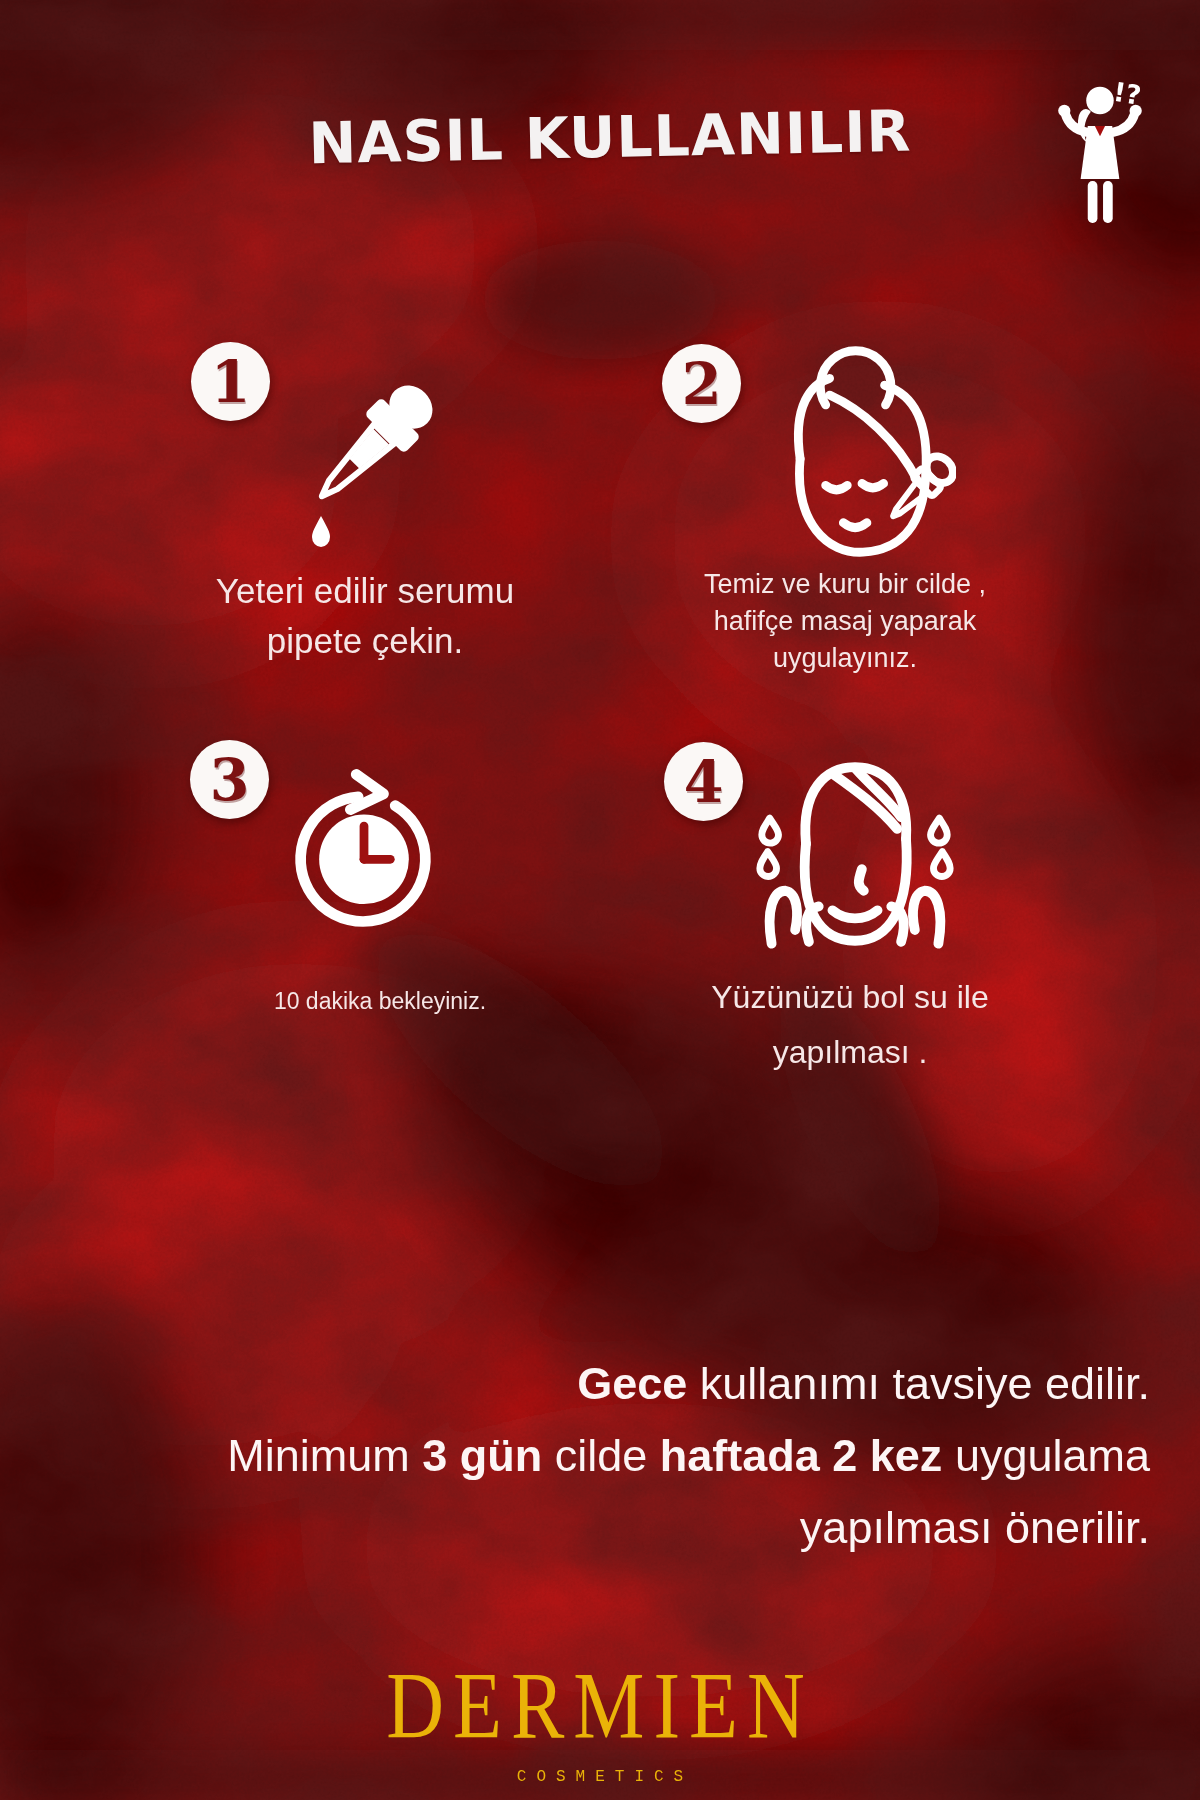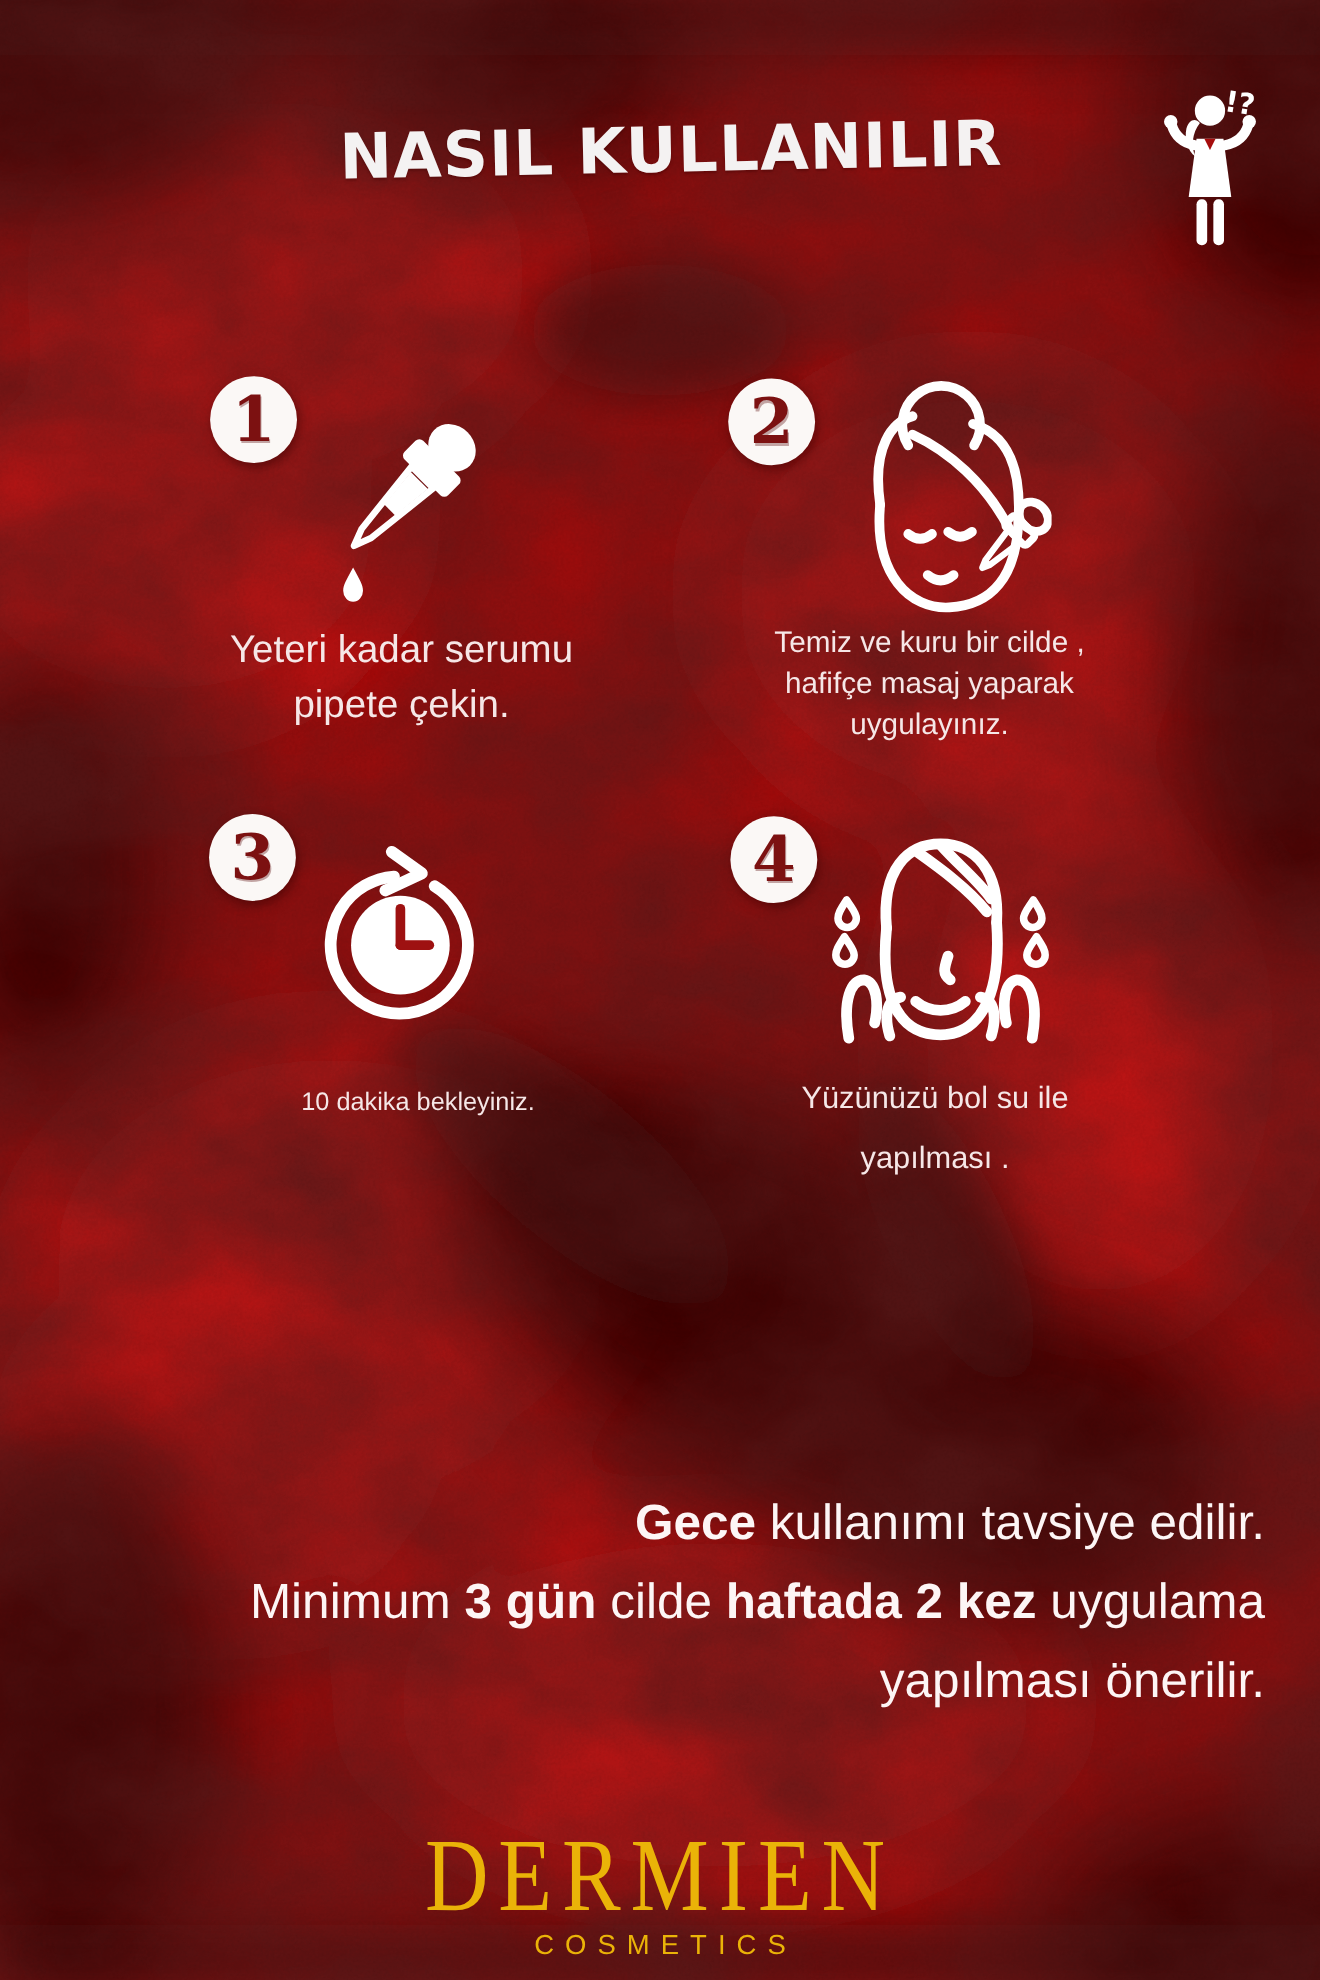--- a/index.html
+++ b/index.html
@@ -29,38 +29,38 @@
     color:#7c1111; line-height:1; text-shadow:1px 2px 0 rgba(90,10,10,.35);
   }
 
   .caption{
     position:absolute; margin:0; text-align:center; color:#f6e7e7;
     font-family:"Liberation Sans", sans-serif; font-weight:400;
   }
   .caption.c1{left:110px; top:566px; width:510px; font-size:35px; line-height:50px;}
   .caption.c2{left:640px; top:566px; width:410px; font-size:27px; line-height:37px;}
   .caption.c3{left:110px; top:976px; width:540px; font-size:23px; line-height:50px;}
-  .caption.c4{left:640px; top:970px; width:420px; font-size:28px; line-height:55px;}
+  .caption.c4{left:640px; top:970px; width:420px; font-size:32px; line-height:55px;}
 
   .note{
     position:absolute; left:50px; top:1348px; width:1100px; margin:0;
     text-align:right; color:#fdf5f5; font-size:45px; line-height:72px;
   }
   .note .seg{white-space:pre-wrap;}
   .note .b{font-weight:bold;}
 
   .brand{position:absolute; left:0; top:1666px; width:100%; text-align:center; color:#eab308;}
   .brand-name{
     font-family:"Liberation Serif", serif; font-size:80px; line-height:1;
     letter-spacing:9px; font-weight:400; transform:scaleY(1.18);
     margin:0;
   }
   .brand-sub{
-    font-family:Liberation Sans, sans-serif; font-size:25px; letter-spacing:10px;
-    margin-top:8px; padding-left:10px;
+    font-family:Liberation Mono, monospace; font-size:16px; letter-spacing:10px;
+    margin-top:22px; padding-left:10px;
   }
 </style>
 </head>
 <body>
 
 <div class="poster">
 
   <svg class="bg" viewBox="0 0 1200 1800" preserveAspectRatio="none">
     <defs>
       <filter id="blurBig" x="-60%" y="-60%" width="220%" height="220%">
@@ -139,21 +139,21 @@
   <svg class="icon" style="left:288px; top:374px;" width="150" height="186" viewBox="0 0 150 186">
     <g transform="rotate(45 72 84)">
       <ellipse cx="72" cy="12" rx="23" ry="20" fill="#ffffff"></ellipse>
       <rect x="44" y="26" width="56" height="24" rx="5" fill="#ffffff"></rect>
       <path d="M58,50 L86,50 L78,122 L72,138 L66,122 Z" fill="none" stroke="#ffffff" stroke-width="6" stroke-linejoin="round"></path>
       <path d="M61,54 L83,54 L79,92 L65,92 Z" fill="#ffffff"></path>
     </g>
     <path d="M33,142 c-6,11 -9,16 -9,21 a9,10 0 0 0 18,0 c0,-5 -3,-10 -9,-21 z" fill="#ffffff"></path>
   </svg>
   <p class="caption c1">
-    <span>Yeteri kadar serumu</span><br>
+    <span>Yeteri edilir serumu</span><br>
     <span>pipete çekin.</span>
   </p>
 
   <div class="badge" style="left:662px; top:344px;">
     <span class="badge-num">2</span>
   </div>
   <svg class="icon" style="left:768px; top:346px;" width="188" height="216" viewBox="0 0 190 220">
     <g stroke="#ffffff" stroke-width="9" stroke-linecap="round" stroke-linejoin="round" fill="none">
       <path d="M58,60 A36,36 0 1 1 119,60"></path>
       <path d="M32,115 C26,180 60,212 96,210 C135,208 158,182 160,130"></path>

